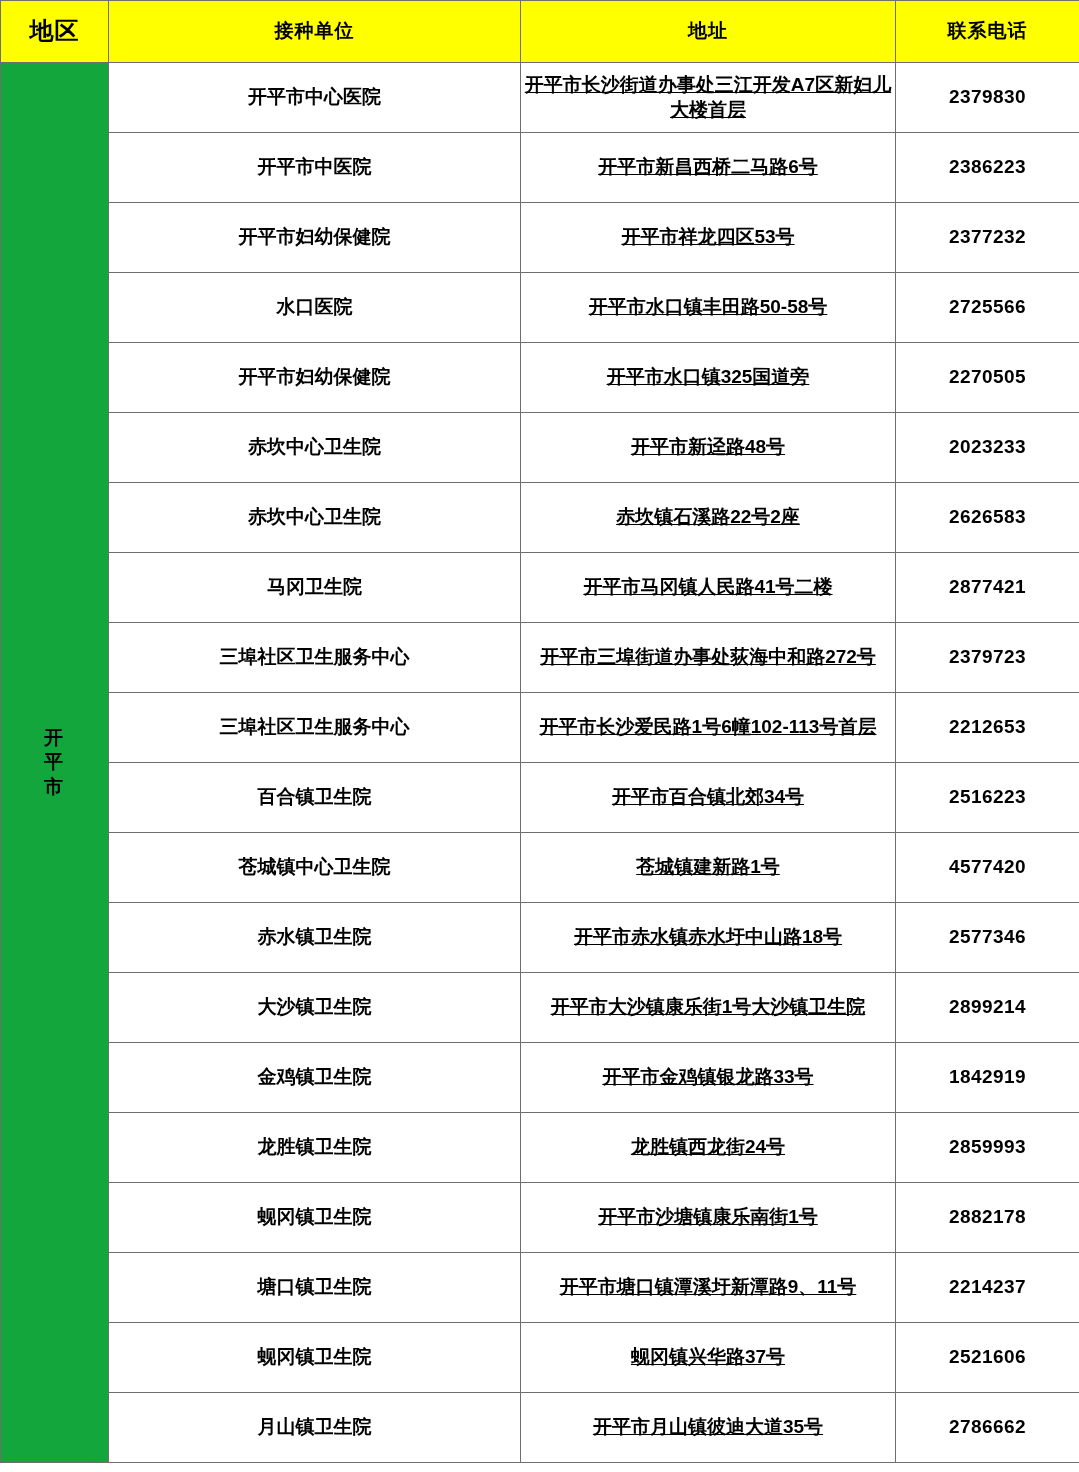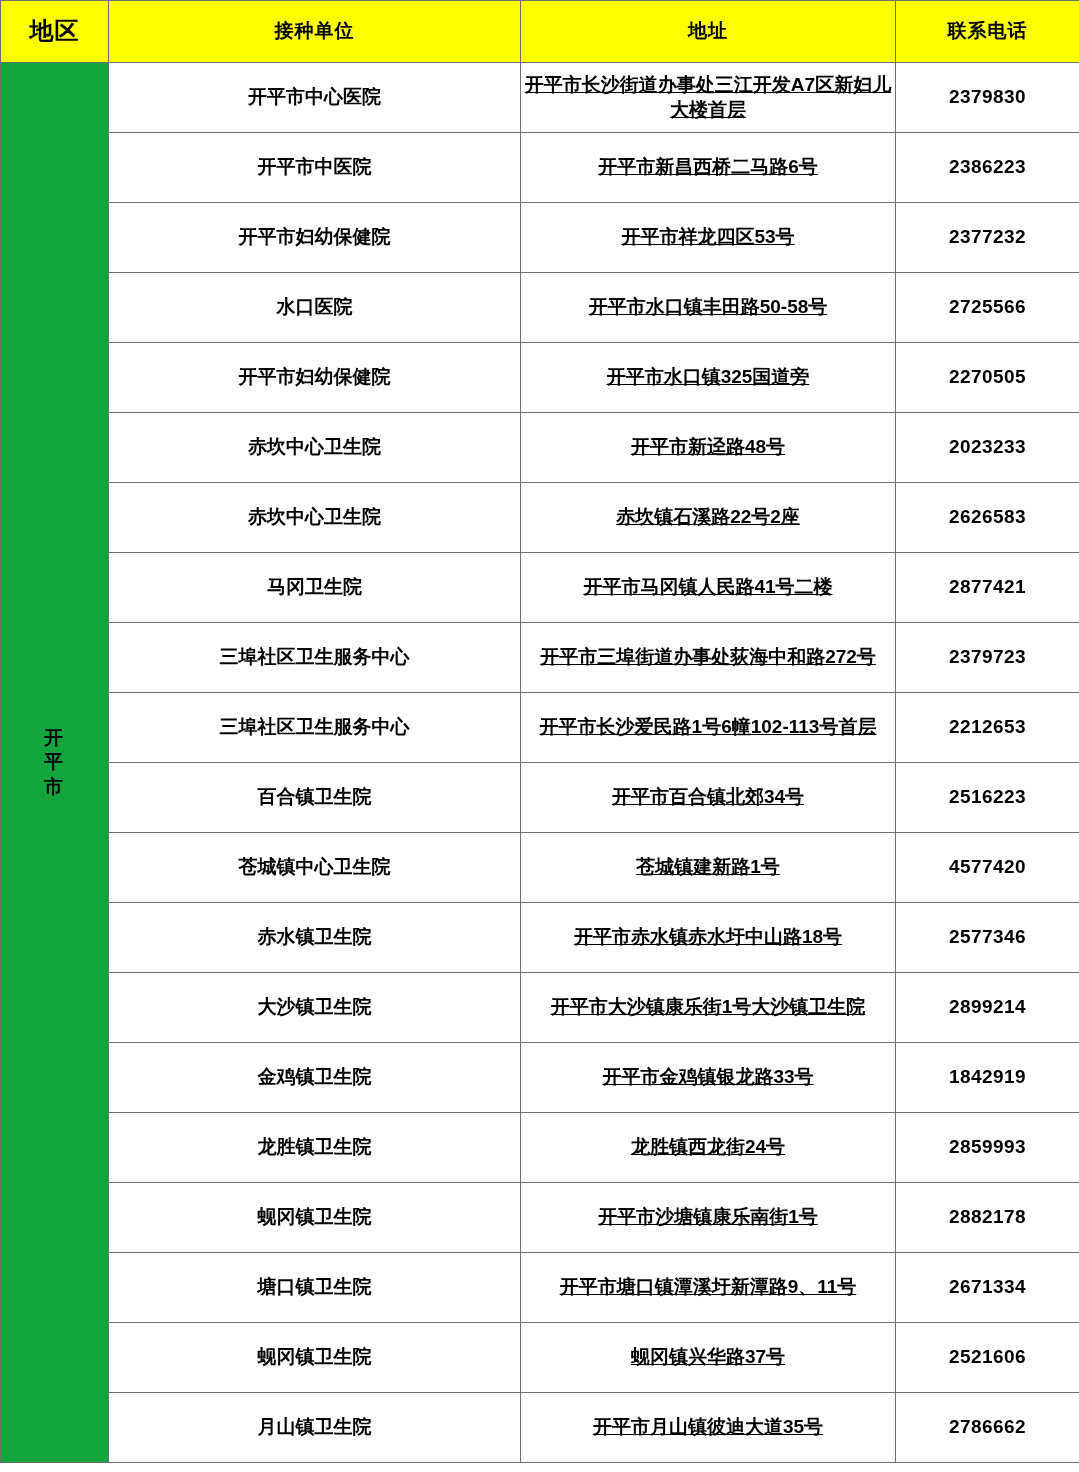--- a/index.html
+++ b/index.html
@@ -188,21 +188,21 @@
         <td class="tel-cell">2859993</td>
       </tr>
       <tr>
         <td class="unit-cell">蚬冈镇卫生院</td>
         <td class="addr-cell">开平市沙塘镇康乐南街1号</td>
         <td class="tel-cell">2882178</td>
       </tr>
       <tr>
         <td class="unit-cell">塘口镇卫生院</td>
         <td class="addr-cell">开平市塘口镇潭溪圩新潭路9、11号</td>
-        <td class="tel-cell">2671334</td>
+        <td class="tel-cell">2214237</td>
       </tr>
       <tr>
         <td class="unit-cell">蚬冈镇卫生院</td>
         <td class="addr-cell">蚬冈镇兴华路37号</td>
         <td class="tel-cell">2521606</td>
       </tr>
       <tr>
         <td class="unit-cell">月山镇卫生院</td>
         <td class="addr-cell">开平市月山镇彼迪大道35号</td>
         <td class="tel-cell">2786662</td>

